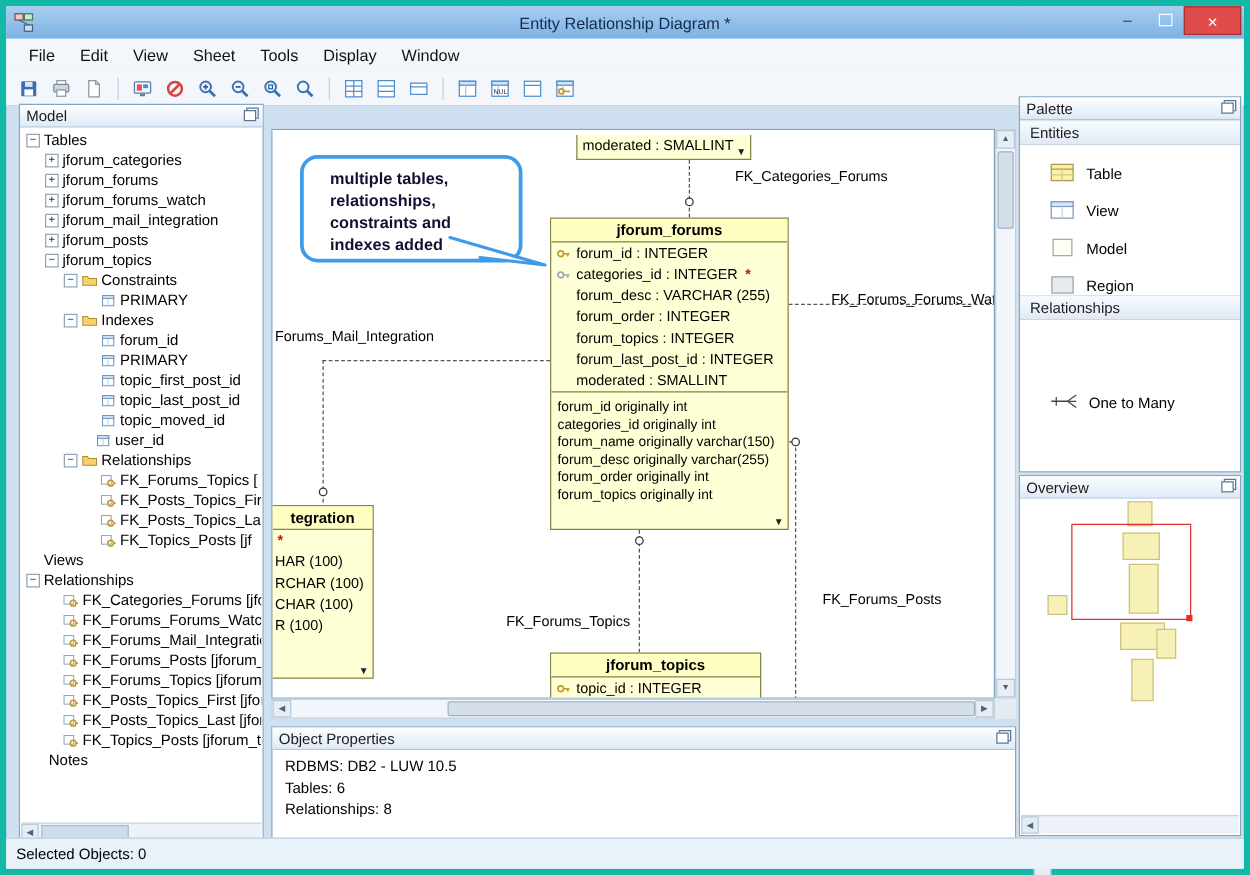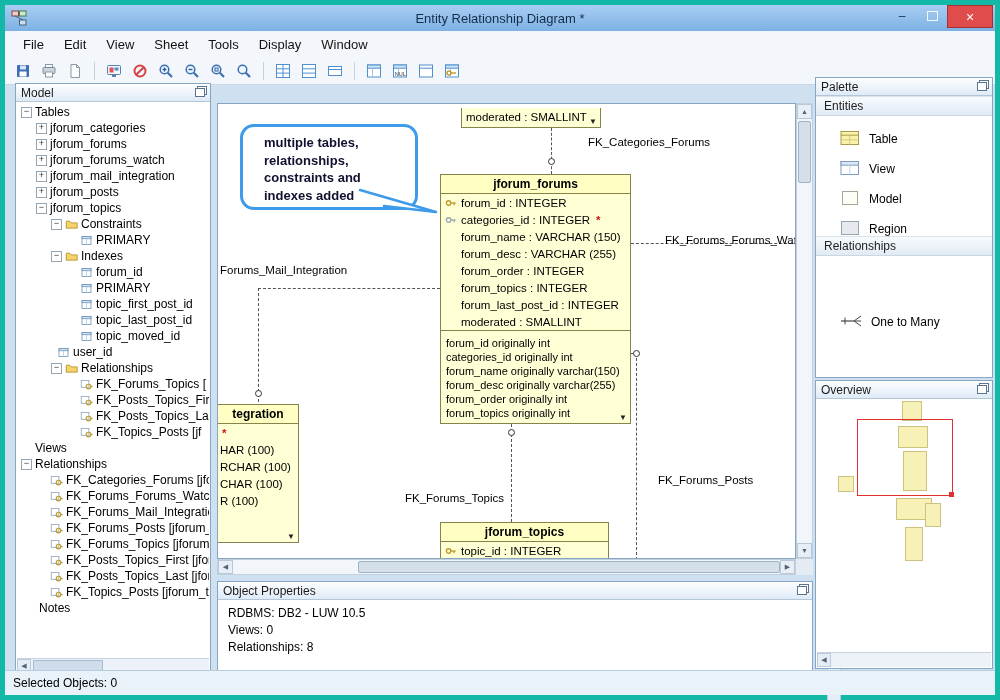--- a/index.html
+++ b/index.html
@@ -362,21 +362,21 @@
           <span class="expander hidden-exp">−</span>
           <span class="tree-ico">
             <svg width="13" height="13" viewBox="0 0 16 16">
               <rect x="2.5" y="3" width="11" height="10" fill="#fff" stroke="#6e94b8"></rect>
               <rect x="2.5" y="3" width="11" height="2.8" fill="#cfe3f7" stroke="#6e94b8"></rect>
               <line x1="8" y1="5.8" x2="8" y2="13" stroke="#b5cfe8"></line>
             </svg>
           </span>
           <span>topic_moved_id</span>
         </div>
-        <div class="tree-row" style="padding-left: 26px;">
+        <div class="tree-row" style="padding-left: 26px; margin-left: 19px;">
           <span class="expander hidden-exp">−</span>
           <span class="tree-ico">
             <svg width="13" height="13" viewBox="0 0 16 16">
               <rect x="2.5" y="3" width="11" height="10" fill="#fff" stroke="#6e94b8"></rect>
               <rect x="2.5" y="3" width="11" height="2.8" fill="#cfe3f7" stroke="#6e94b8"></rect>
               <line x1="8" y1="5.8" x2="8" y2="13" stroke="#b5cfe8"></line>
             </svg>
           </span>
           <span>user_id</span>
         </div>
@@ -600,24 +600,20 @@
                   <circle cx="4.8" cy="8" r="3" fill="none" stroke="#9aa7b4" stroke-width="1.8"></circle>
                   <line x1="7.8" y1="8" x2="14.2" y2="8" stroke="#9aa7b4" stroke-width="1.8"></line>
                   <line x1="12.2" y1="8" x2="12.2" y2="11" stroke="#9aa7b4" stroke-width="1.8"></line>
                 </svg>
               </span>
               <span>categories_id : INTEGER</span>
               <span class="req">*</span>
             </div>
             <div class="ent-row">
               <span class="spacer"></span>
-              <span>forum_name : VARCHAR (150)</span>
-            </div>
-            <div class="ent-row">
-              <span class="spacer"></span>
               <span>forum_desc : VARCHAR (255)</span>
             </div>
             <div class="ent-row">
               <span class="spacer"></span>
               <span>forum_order : INTEGER</span>
             </div>
             <div class="ent-row">
               <span class="spacer"></span>
               <span>forum_topics : INTEGER</span>
             </div>
@@ -693,21 +689,21 @@
     </div>
     <div class="sb-corner"></div>
 
     <div class="props-panel">
       <div class="panel-header">
         <span>Object Properties</span>
         <span class="float-ico"></span>
       </div>
       <div class="props-body">
         <div>RDBMS: DB2 - LUW 10.5</div>
-        <div>Views: 0</div>
+        <div>Tables: 6</div>
         <div>Relationships: 8</div>
       </div>
     </div>
   </div>
 
   <div class="right">
     <div class="palette-panel">
       <div class="panel-header">
         <span>Palette</span>
         <span class="float-ico"></span>

